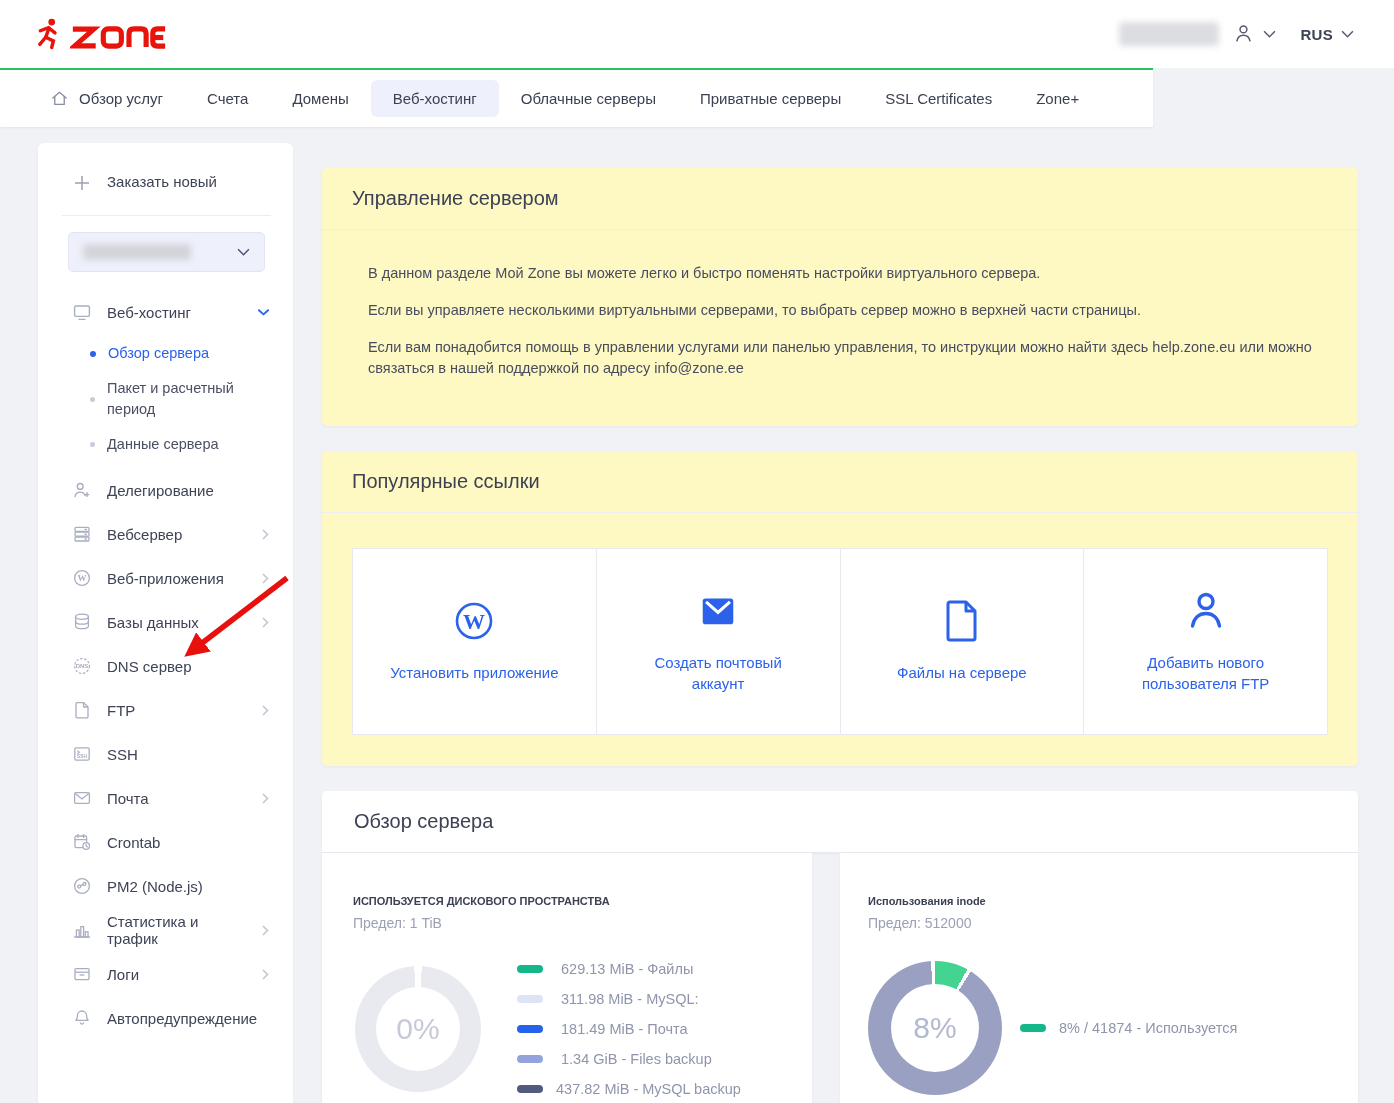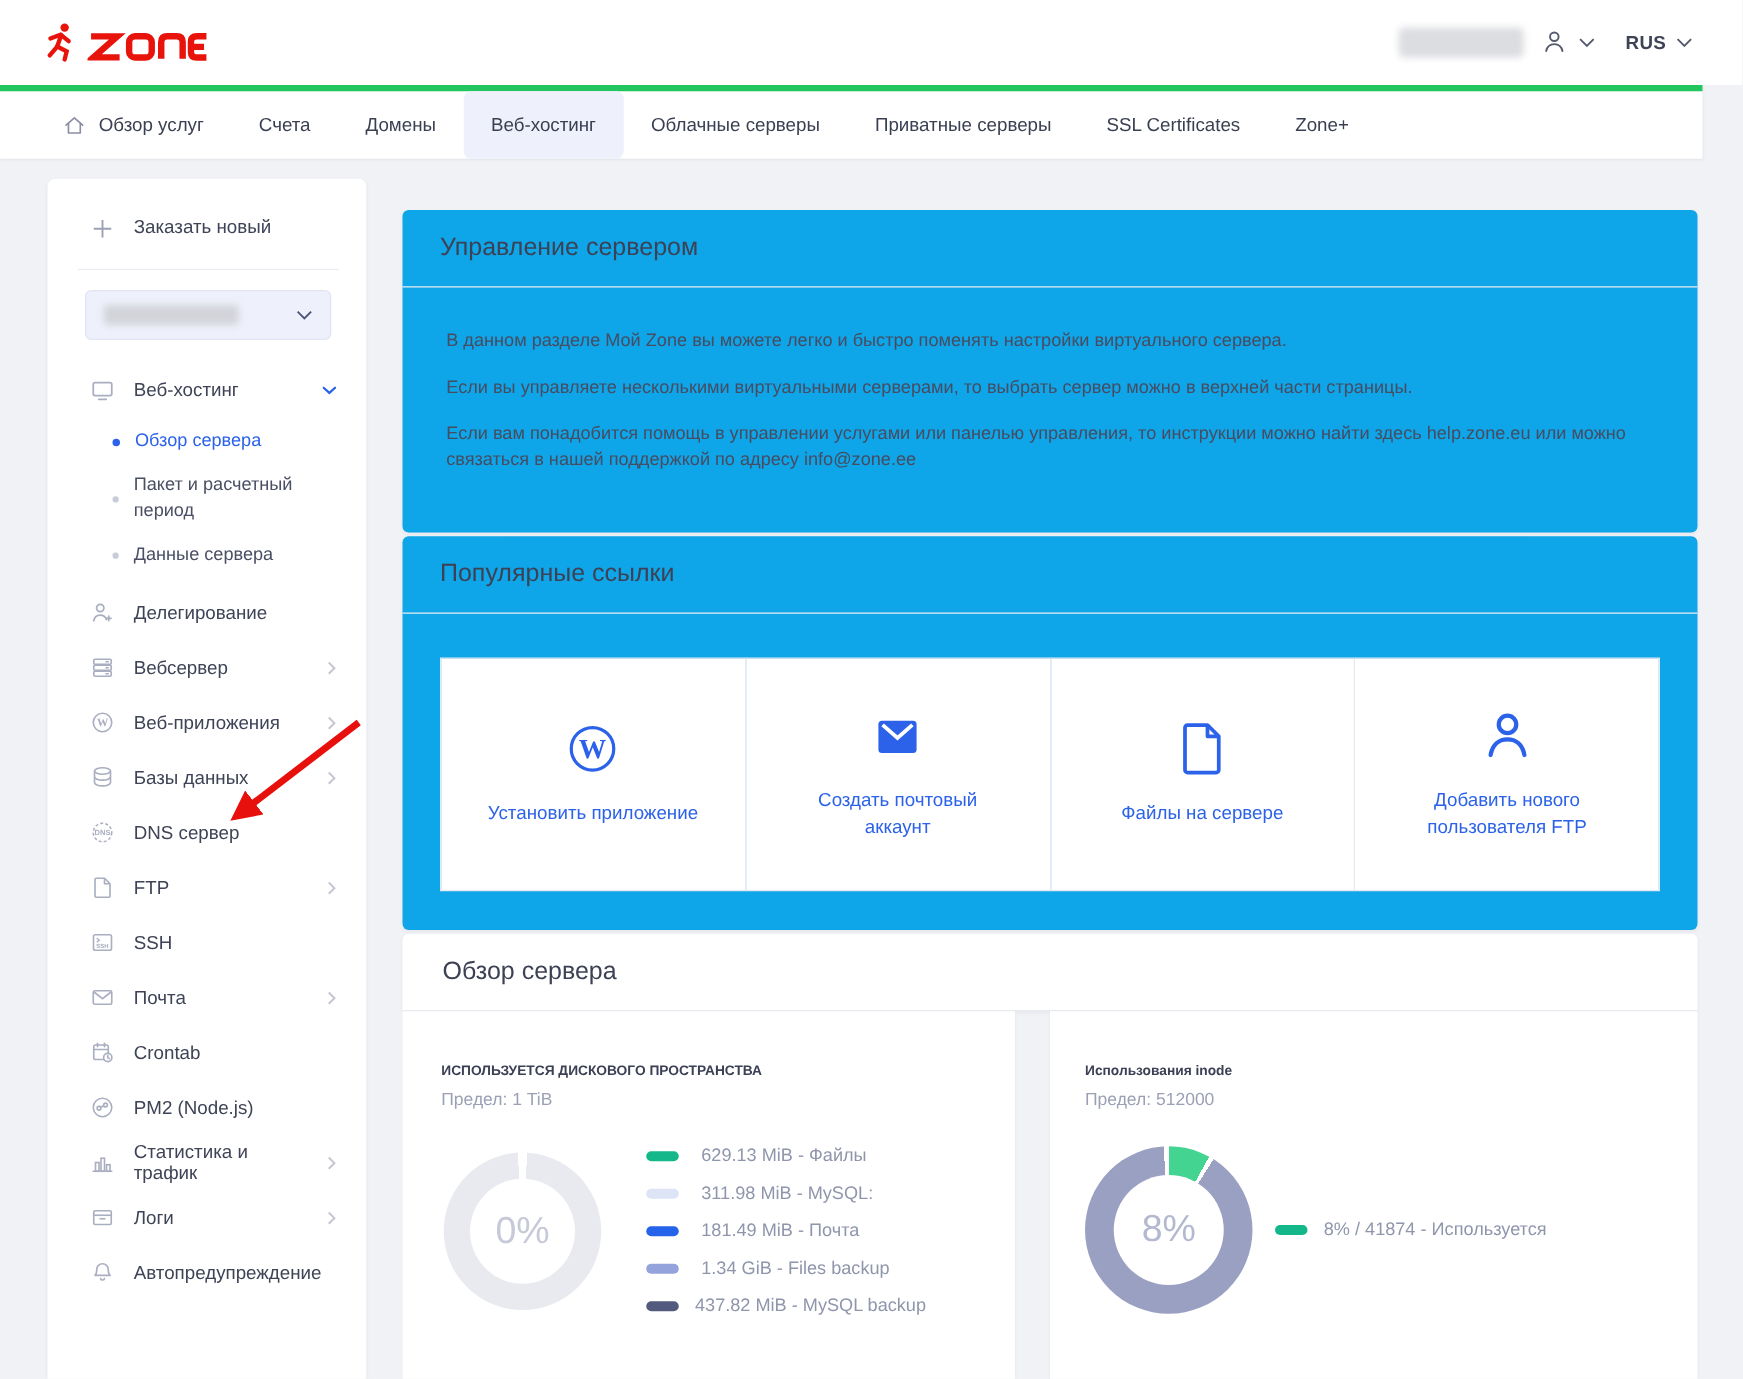--- a/index.html
+++ b/index.html
@@ -16,24 +16,24 @@
     background:#fff; display:flex; align-items:center;
     padding:0 40px 0 36px; z-index:6;
   }
   .logo { display:flex; align-items:flex-end; gap:8px; cursor:pointer; }
   .top-right { margin-left:auto; display:flex; align-items:center; gap:14px; }
   .masked-box { width:100px; height:24px; border-radius:4px; background:#dcdde1; filter:blur(3px); }
   .iconbtn { display:flex; align-items:center; gap:8px; cursor:pointer; }
   .lang { font-size:15px; font-weight:700; color:#3e4356; letter-spacing:.3px; }
   
   .navbar {
-    position:absolute; top:68px; left:0; width:1362px; height:59px;
-    background:#fff; border-top:5px solid #22c55e;
+    position:absolute; top:68px; left:0; width:1153px; height:59px;
+    background:#fff; border-top:2px solid #22c55e;
     box-shadow:0 1px 2px rgba(40,44,63,.07);
-    display:flex; padding:0 28px; z-index:5;
+    display:flex; align-items:center; padding:0 28px; z-index:5;
   }
   .nav-item {
     display:flex; align-items:center; gap:10px;
     font-size:15px; font-weight:500; color:#3a3f52;
     padding:10px 22px; border-radius:6px; cursor:pointer; white-space:nowrap;
   }
   .nav-item.active { background:#eef1fb; }
   
   .sidebar {
     position:absolute; left:38px; top:143px; width:255px; height:1000px;
@@ -59,23 +59,23 @@
   .sub-item {
     display:flex; align-items:center; gap:12px;
     padding:7px 24px 7px 52px; font-size:14.5px; color:#4a4f63; cursor:pointer; line-height:1.45;
   }
   .sub-item .dot { width:5px; height:5px; border-radius:50%; background:#c9ccd8; flex:none; }
   .sub-item.active { color:#2b62e9; }
   .sub-item.active .dot { width:6px; height:6px; background:#2b62e9; }
   .sub-item .sub-text { max-width:160px; }
   
   .main { position:absolute; left:322px; top:168px; width:1036px; }
-  .card { background:#0ea5e9; border-radius:5px; box-shadow:0 1px 3px rgba(40,44,63,.05); margin-bottom:3px; }
+  .card { background:#fef9c3; border-radius:5px; box-shadow:0 1px 3px rgba(40,44,63,.05); margin-bottom:25px; }
   .card-head { padding:19px 30px; font-size:20px; color:#3d4154; border-bottom:1px solid #eceef3; }
-  .card1-body { padding:33px 35px 46px; font-size:14.5px; color:#474c60; line-height:1.5; }
+  .card1-body { padding:33px 46px 46px; font-size:14.5px; color:#474c60; line-height:1.5; }
   .card1-body p + p { margin-top:15px; }
   
   .tiles-wrap { padding:35px 30px 31px; }
   .tiles { display:flex; border:1px solid #e7e9f0; }
   .tile {
     flex:1 1 0; border-right:1px solid #e7e9f0; height:185px;
     display:flex; flex-direction:column; align-items:center; justify-content:center;
     gap:20px; cursor:pointer; background:#fff;
   }
   .tile:last-child { border-right:none; }

